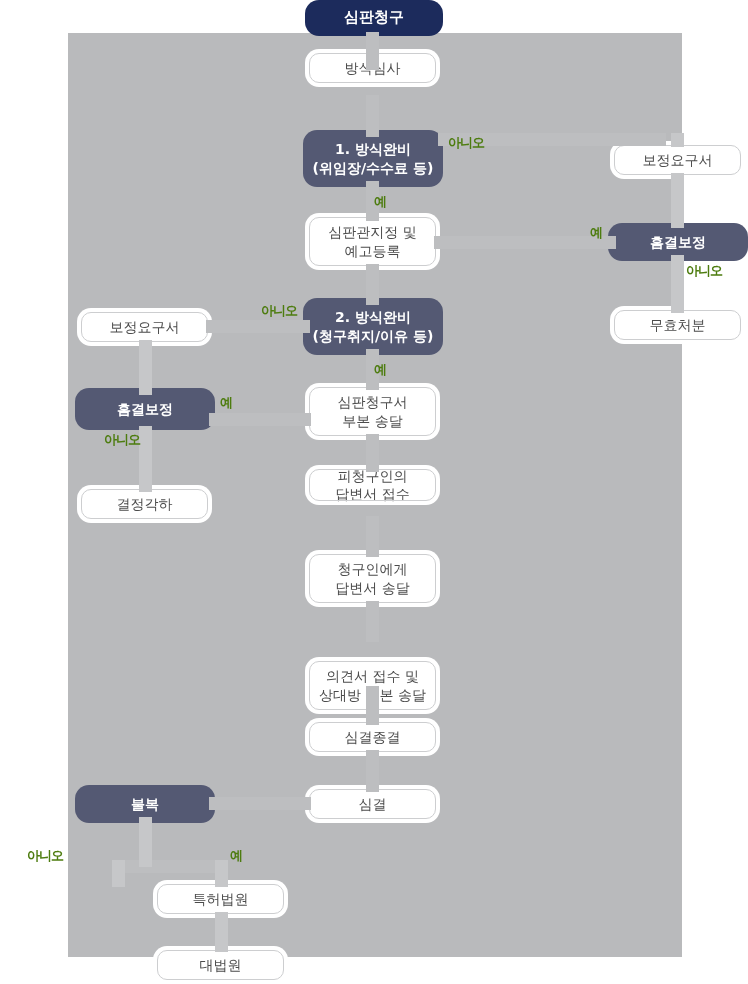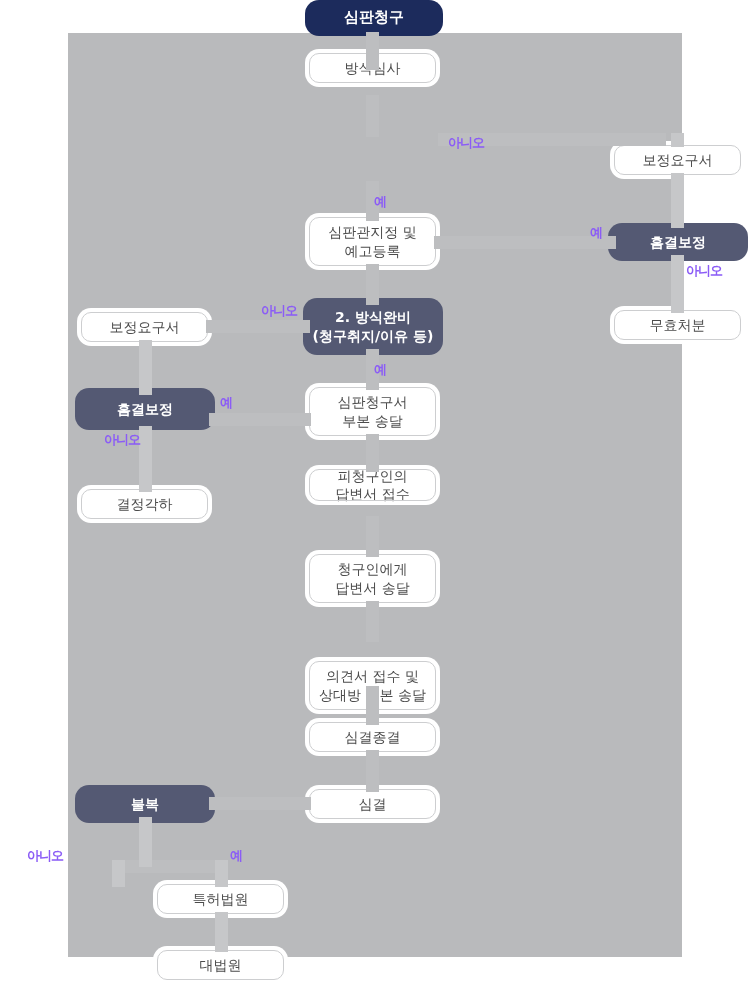--- a/index.html
+++ b/index.html
@@ -19,21 +19,21 @@
   .wbox {
     background:#ffffff; color:#4b4b4b; font-size:14px;
     outline:1px solid #cdced0; outline-offset:-5px;
   }
   .slate { background:#545973; color:#ffffff; font-weight:bold; font-size:14px; }
   .navy  { background:#1c2b5c; color:#ffffff; font-weight:bold; font-size:15px; }
   .conn  { position:absolute; background:#bdbec0; z-index:3; }
   .conn.vis { background:#c6c7c9; }
   .lbl {
     position:absolute; z-index:4; font-size:13px; font-weight:bold;
-    color:#8b5cf6; letter-spacing:-1px; white-space:nowrap;
+    color:#4d7c0f; letter-spacing:-1px; white-space:nowrap;
   }
 </style>
 </head>
 <body>
 
 <div id="stage">
   <div class="bg"></div>
 
   <div class="conn" style="left:366px;top:32px;width:13px;height:38px"></div>
   <div class="conn" style="left:366px;top:95px;width:13px;height:42px"></div>
@@ -58,20 +58,22 @@
   <div class="conn vis" style="left:671px;top:255px;width:13px;height:58px"></div>
   <div class="conn vis" style="left:139px;top:340px;width:13px;height:55px"></div>
   <div class="conn vis" style="left:139px;top:426px;width:13px;height:66px"></div>
   <div class="conn vis" style="left:139px;top:817px;width:13px;height:50px"></div>
   <div class="conn vis" style="left:112px;top:860px;width:13px;height:27px"></div>
   <div class="conn vis" style="left:215px;top:860px;width:13px;height:27px"></div>
   <div class="conn vis" style="left:215px;top:912px;width:13px;height:40px"></div>
 
   <div class="box navy" style="left:305px;top:0;width:138px;height:36px">심판청구</div>
   <div class="box wbox" style="left:305px;top:49px;width:135px;height:38px">방식심사</div>
+  <div class="box slate" style="left:303px;top:130px;width:140px;height:57px">1. 방식완비
+(위임장/수수료 등)</div>
   <div class="box wbox" style="left:305px;top:213px;width:135px;height:57px">심판관지정 및
 예고등록</div>
   <div class="box slate" style="left:303px;top:298px;width:140px;height:57px">2. 방식완비
 (청구취지/이유 등)</div>
   <div class="box wbox" style="left:305px;top:383px;width:135px;height:57px">심판청구서
 부본 송달</div>
   <div class="box wbox" style="left:305px;top:465px;width:135px;height:40px">피청구인의
 답변서 접수</div>
   <div class="box wbox" style="left:305px;top:550px;width:135px;height:57px">청구인에게
 답변서 송달</div>

